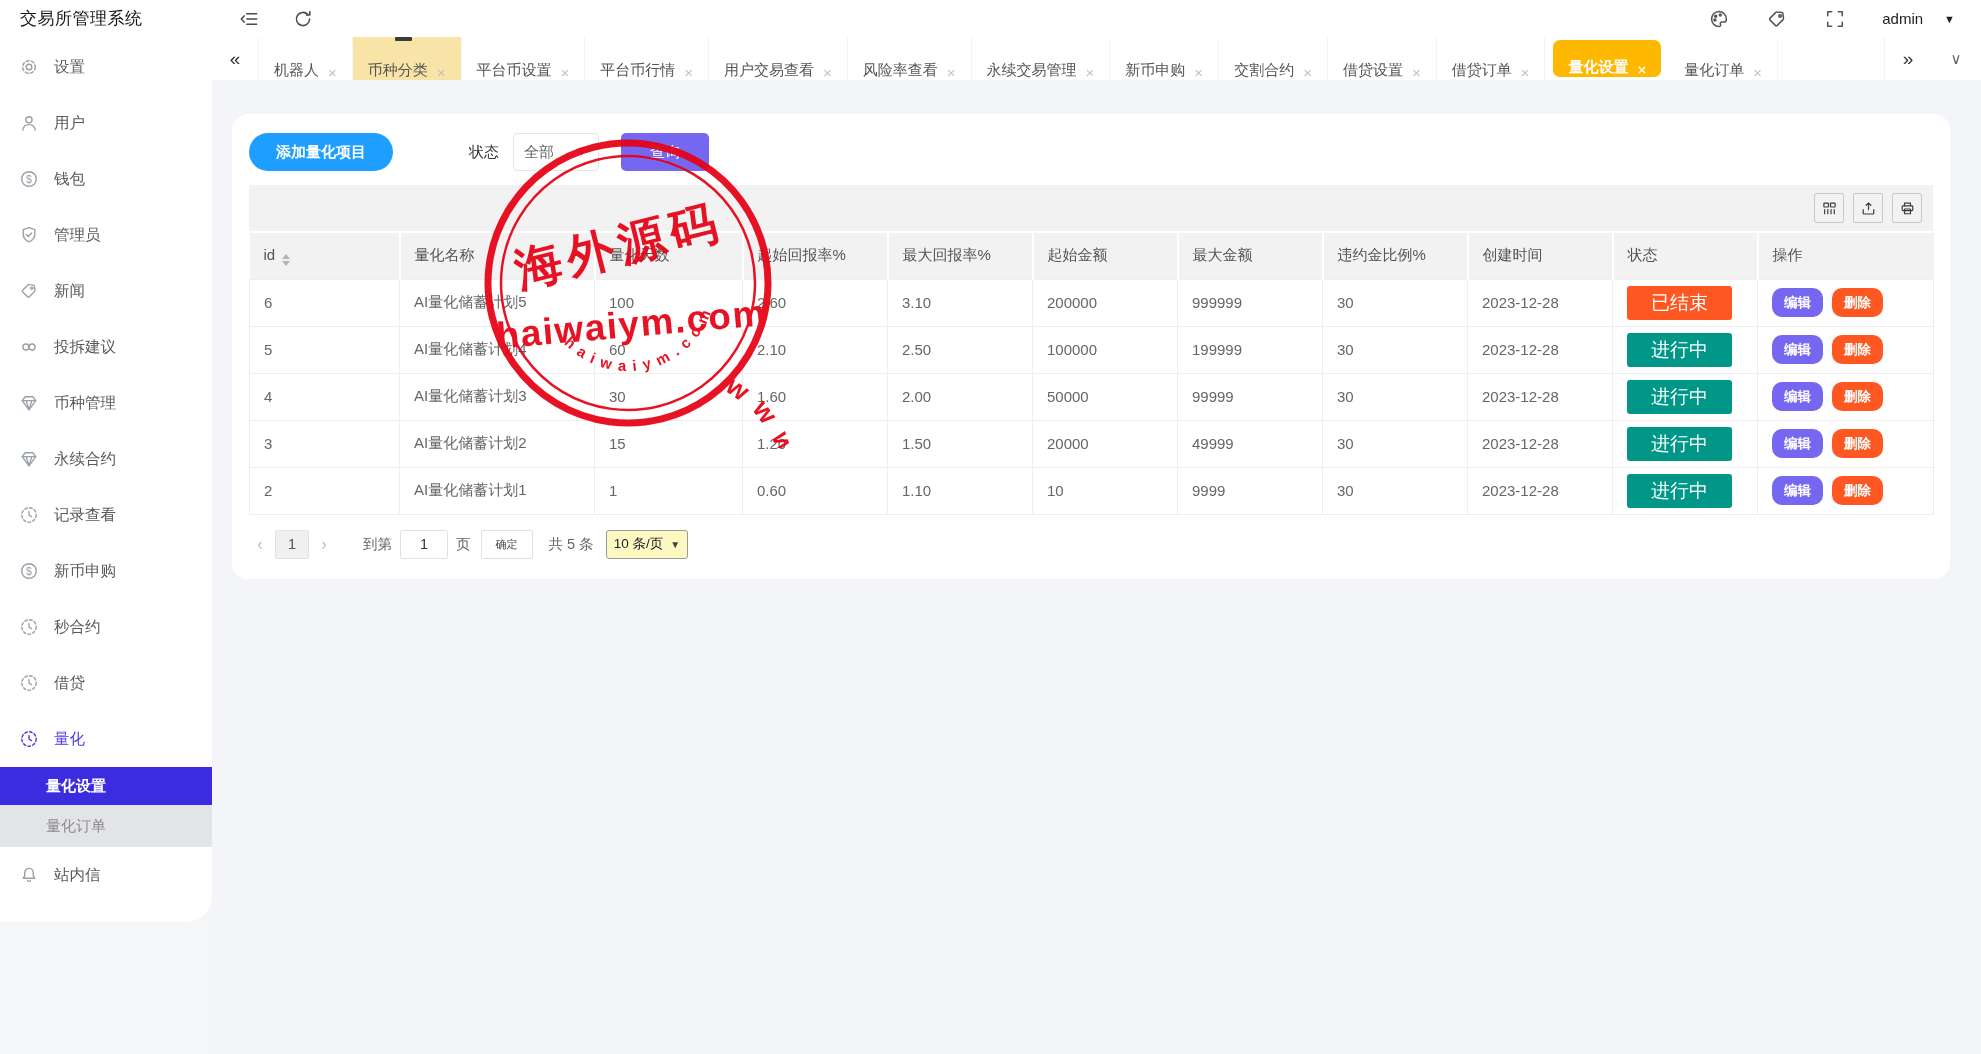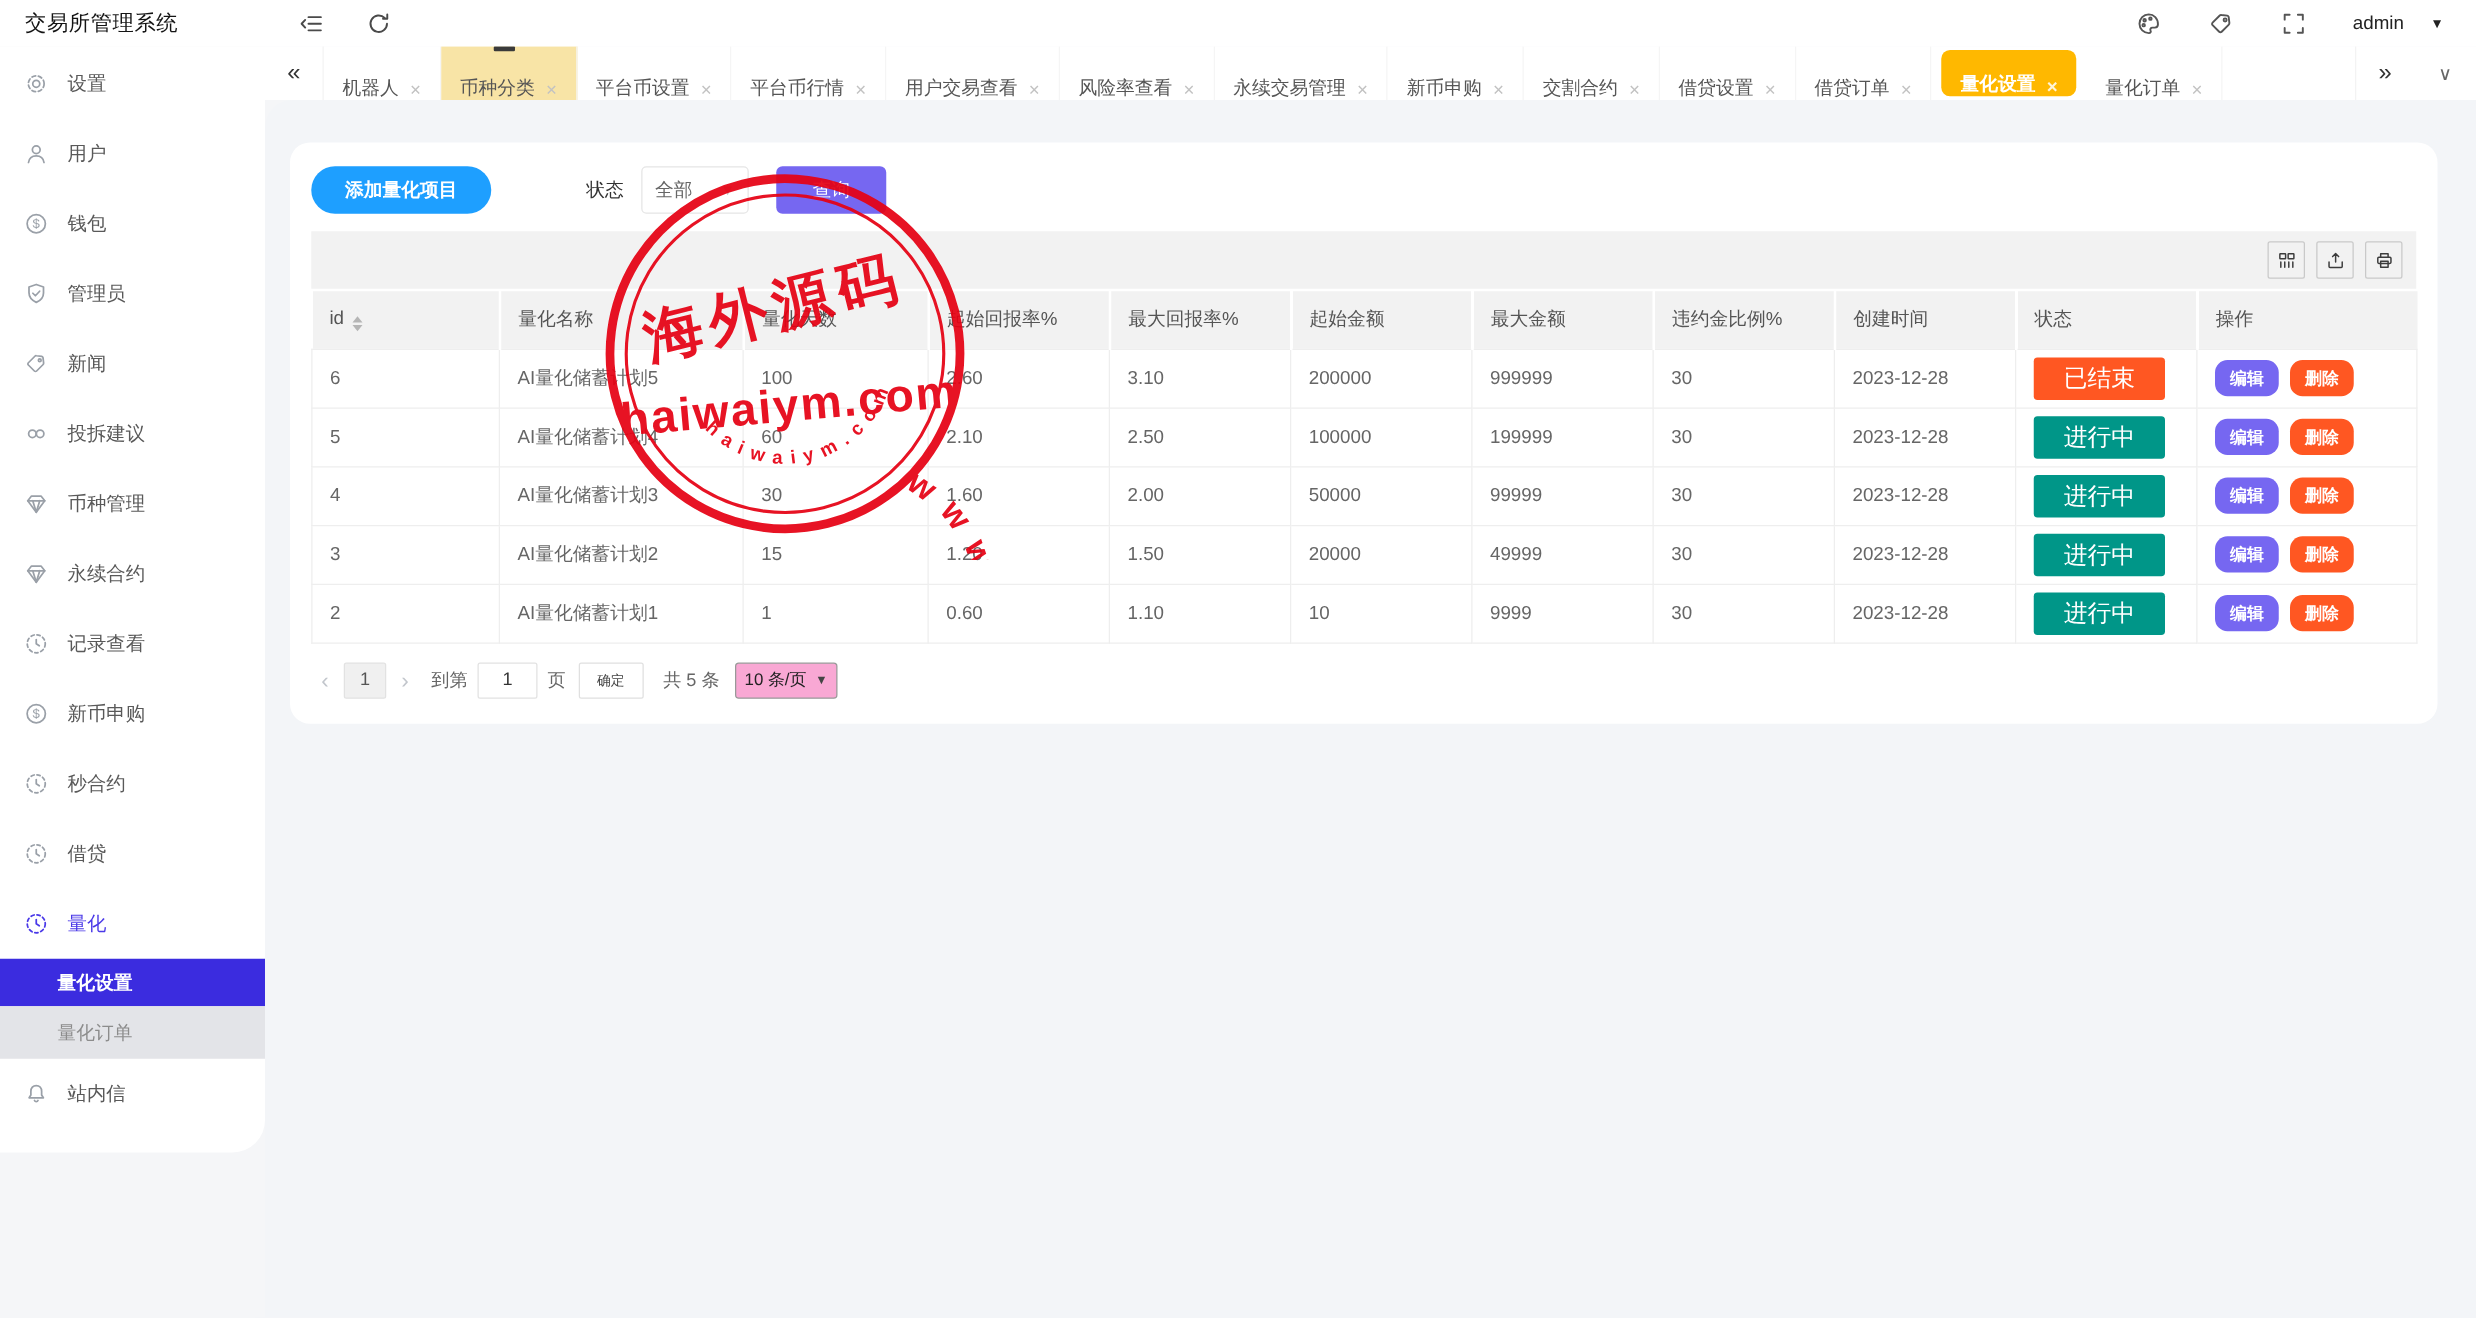--- a/index.html
+++ b/index.html
@@ -73,26 +73,26 @@
   .badge.ended{background:#FF5722}
   .badge.running{background:#009688}
   .btn-mini{height:29px;padding:0 12px;border:none;border-radius:10px;color:#fff;font-size:13.5px;cursor:pointer;margin-right:9px;font-family:inherit;font-weight:bold}
   .btn-edit{background:#7667F1}
   .btn-del{background:#FF5722}
 
   .pager{display:flex;align-items:center;margin-top:15px;padding-left:8px;font-size:14.5px;color:#666}
   .pg-prev{font-size:18px;color:#c2c6cc;cursor:pointer}
   .pg-page{margin-left:12px;width:34px;height:29px;background:#f0f0f0;border:1px solid #e2e2e2;display:flex;align-items:center;justify-content:center;color:#555;border-radius:2px;cursor:pointer;box-sizing:border-box}
   .pg-next{margin-left:12px;font-size:18px;color:#c2c6cc;cursor:pointer}
-  .pg-txt{margin-left:18px}
+  .pg-txt{margin-left:36px}
   .pg-input{margin-left:8px;width:48px;height:29px;border:1px solid #e2e2e2;border-radius:2px;text-align:center;font-size:14.5px;color:#333;box-sizing:border-box;font-family:inherit}
   .pg-txt2{margin-left:8px}
   .pg-ok{margin-left:10px;height:29px;width:52px;background:#fff;border:1px solid #e0e0e0;border-radius:2px;font-size:11px;color:#444;cursor:pointer;font-family:inherit}
   .pg-total{margin-left:16px}
-  .pg-size{margin-left:12px;height:27px;border:1px solid #999;border-radius:3px;background:#f9a8d4;display:flex;align-items:center;gap:7px;padding:0 7px;font-size:13.5px;color:#222;cursor:pointer}
+  .pg-size{margin-left:12px;height:27px;border:1px solid #999;border-radius:3px;background:#fef9c3;display:flex;align-items:center;gap:7px;padding:0 7px;font-size:13.5px;color:#222;cursor:pointer}
   .pg-size .select-caret{color:#444;font-size:10px}
 
   
   .watermark{position:absolute;left:463px;top:118px;width:330px;height:330px;z-index:50;pointer-events:none;opacity:.92}
 </style>
 </head>
 <body>
 
 <header class="topbar">
   <div class="app-title">交易所管理系统</div>

